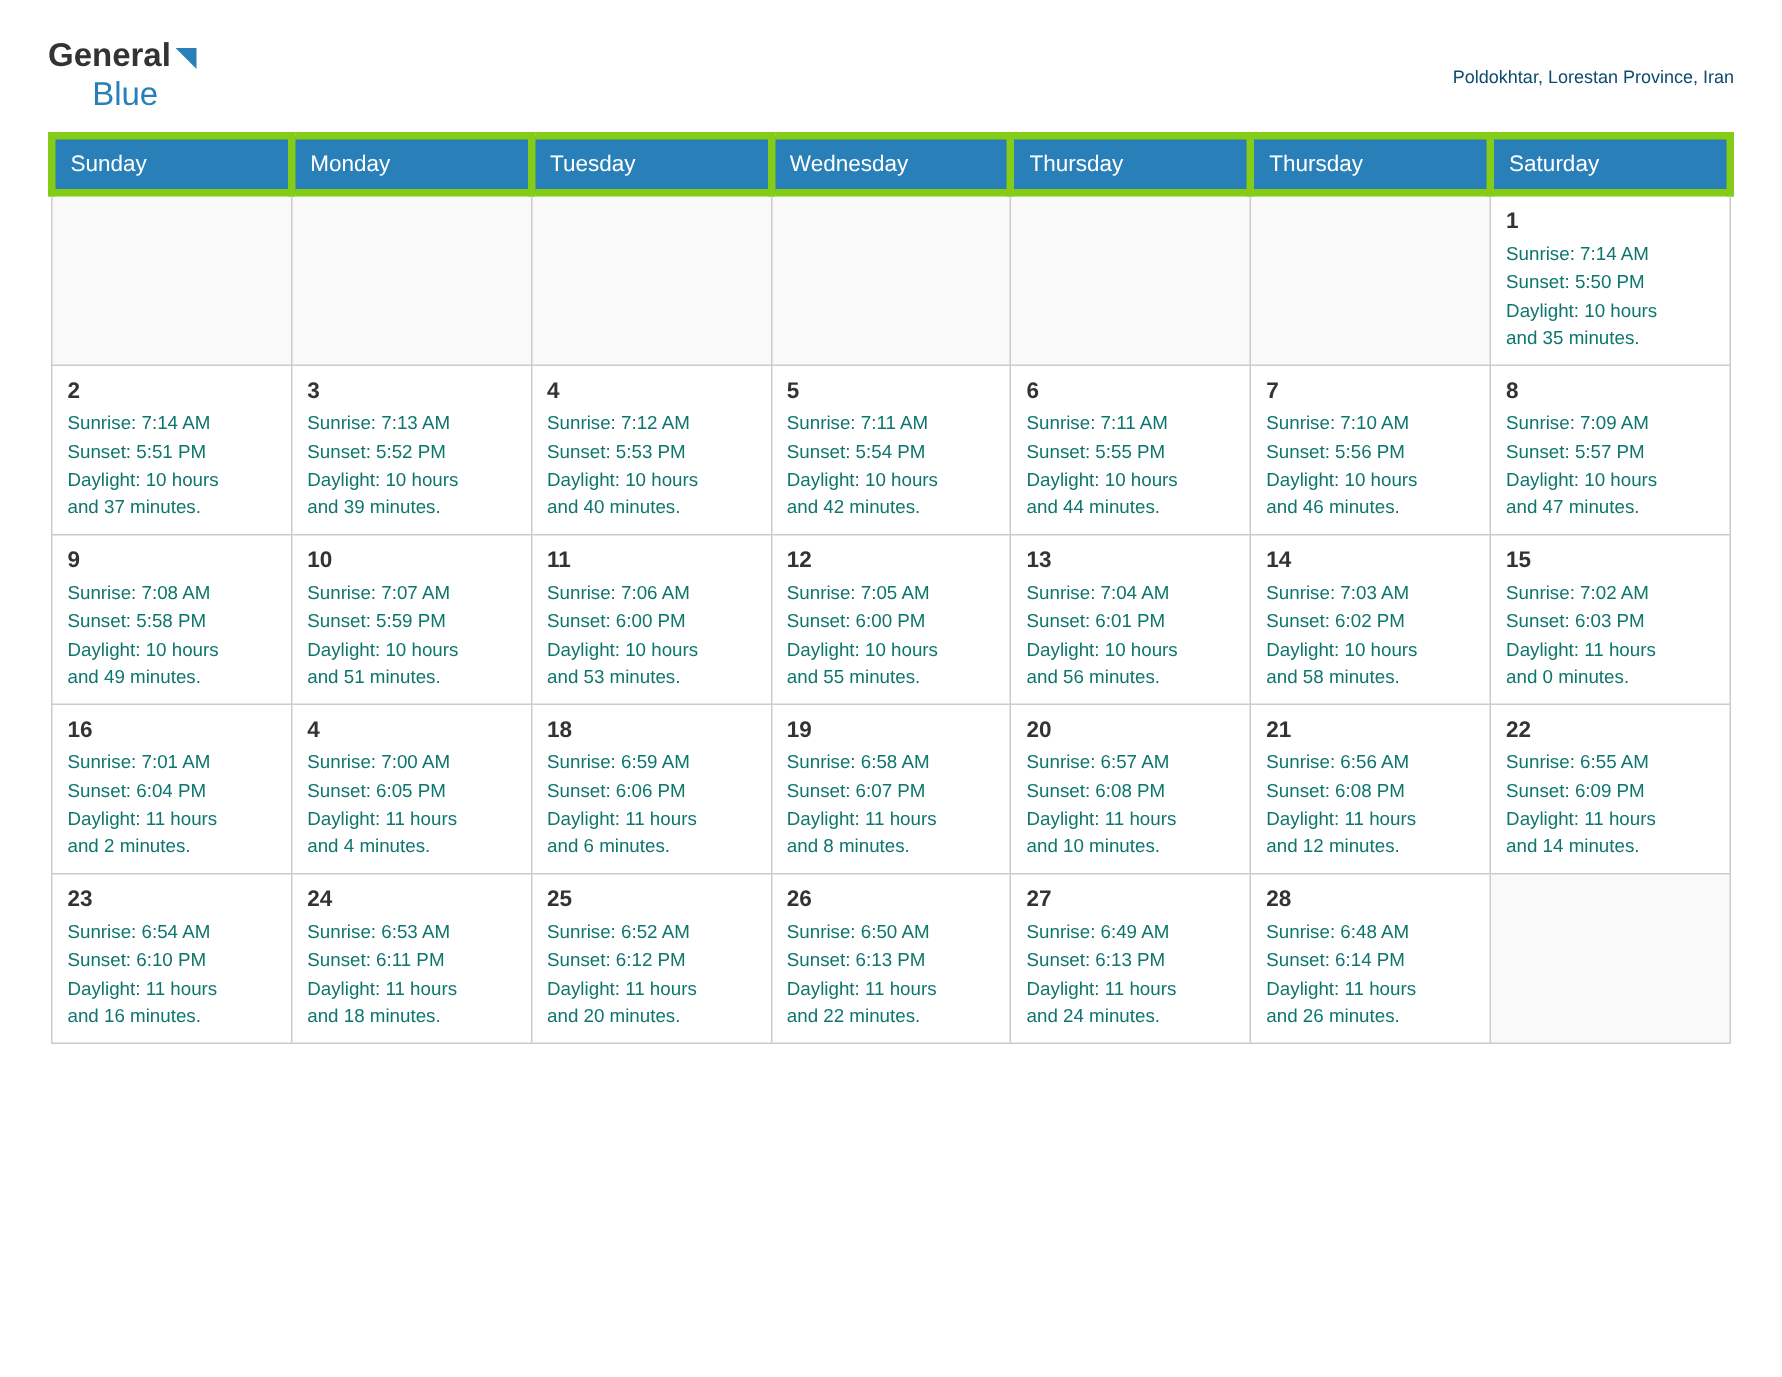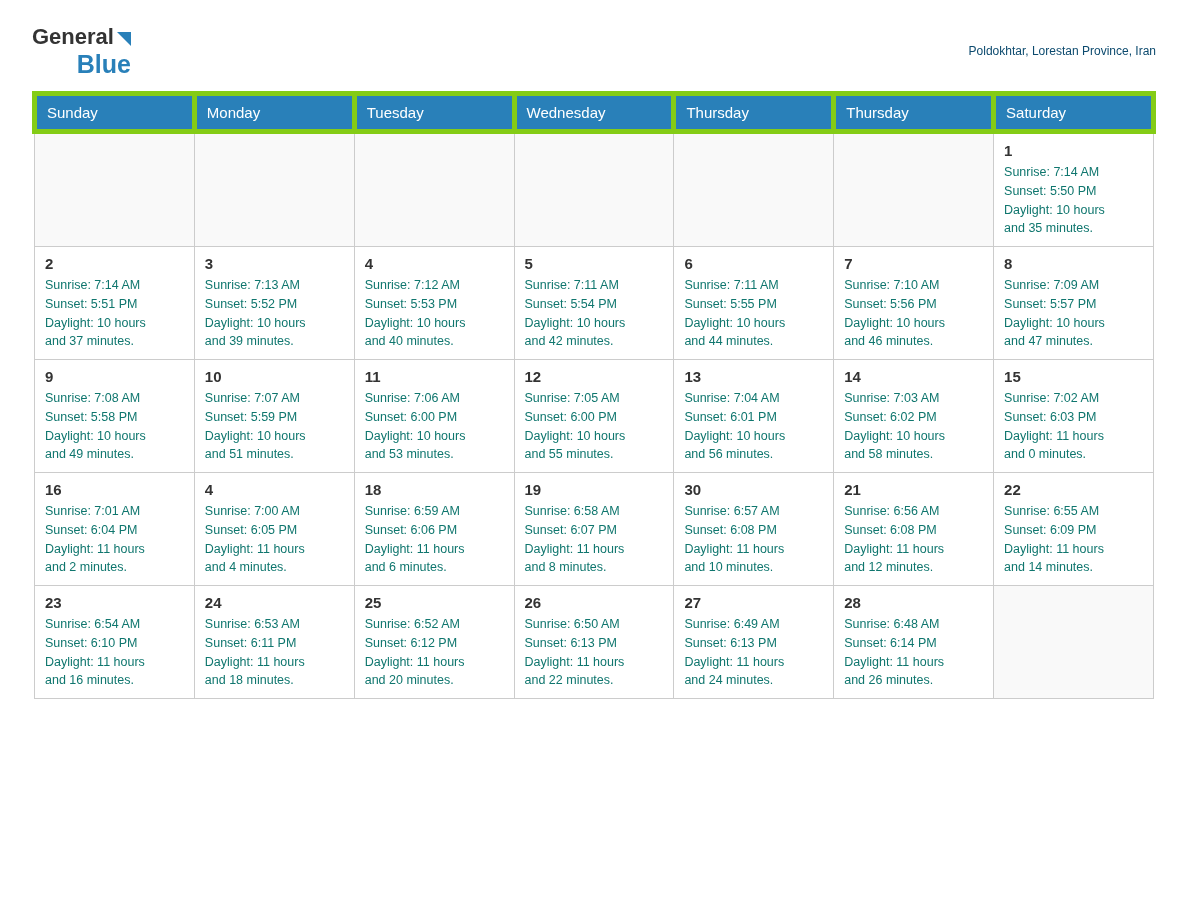--- a/index.html
+++ b/index.html
@@ -12,21 +12,21 @@
     }
     .header {
       display: flex;
       justify-content: space-between;
       align-items: flex-start;
       margin-bottom: 8px;
     }
     .logo {
       display: flex;
       flex-direction: column;
-      align-items: flex-end;
+      align-items: center;
     }
     .logo-top {
       display: flex;
       align-items: center;
       font-size: 22px;
       font-weight: bold;
       color: #333;
     }
     .logo-general {
       color: #333;
@@ -34,22 +34,22 @@
     .logo-arrow {
       width: 0;
       height: 0;
       border-left: 14px solid transparent;
       border-top: 14px solid #2980b9;
       margin-left: 3px;
       margin-top: 4px;
     }
     .logo-blue {
       color: #2980b9;
-      font-size: 25px;
-      font-weight: bold;
+      font-size: 22px;
+      font-weight: normal;
       margin-left: 2px;
     }
     .title-block {
       text-align: right;
     }
     .month-title {
       font-size: 48px;
       font-weight: bold;
       color: #333;
     }
@@ -219,21 +219,21 @@
         </td>
         <td>
           <span class="day-number">18</span>
           <div class="day-info">Sunrise: 6:59 AM<br>Sunset: 6:06 PM<br>Daylight: 11 hours<br>and 6 minutes.</div>
         </td>
         <td>
           <span class="day-number">19</span>
           <div class="day-info">Sunrise: 6:58 AM<br>Sunset: 6:07 PM<br>Daylight: 11 hours<br>and 8 minutes.</div>
         </td>
         <td>
-          <span class="day-number">30</span>
+          <span class="day-number">20</span>
           <div class="day-info">Sunrise: 6:57 AM<br>Sunset: 6:08 PM<br>Daylight: 11 hours<br>and 10 minutes.</div>
         </td>
         <td>
           <span class="day-number">21</span>
           <div class="day-info">Sunrise: 6:56 AM<br>Sunset: 6:08 PM<br>Daylight: 11 hours<br>and 12 minutes.</div>
         </td>
         <td>
           <span class="day-number">22</span>
           <div class="day-info">Sunrise: 6:55 AM<br>Sunset: 6:09 PM<br>Daylight: 11 hours<br>and 14 minutes.</div>
         </td>

